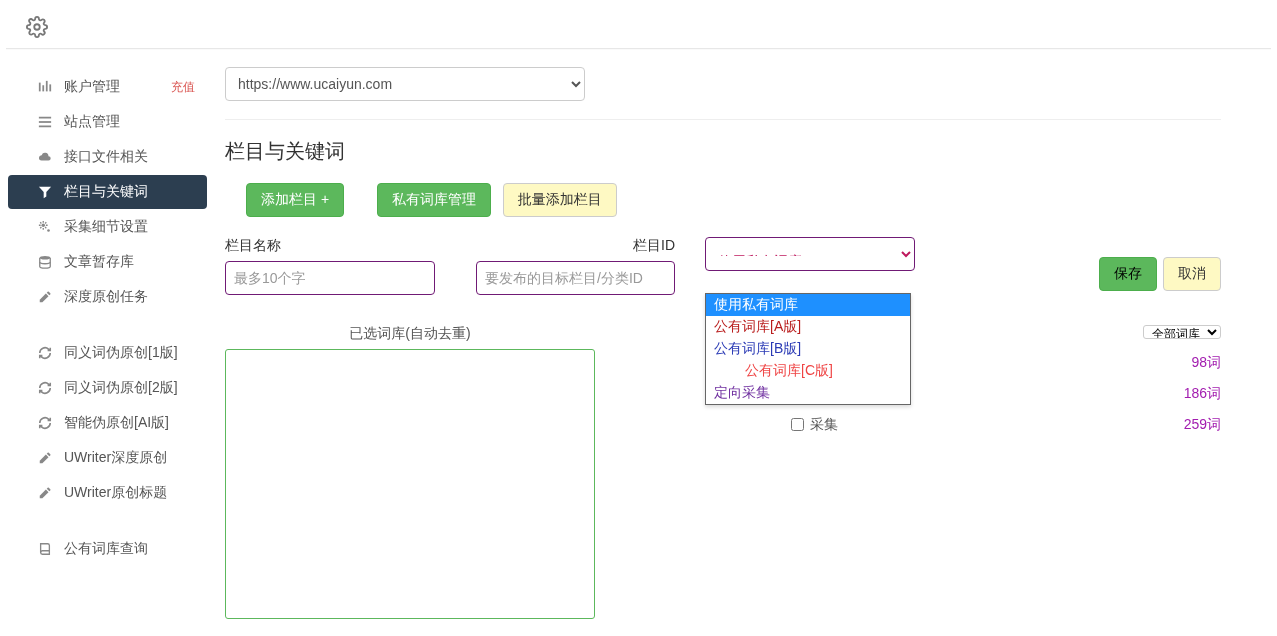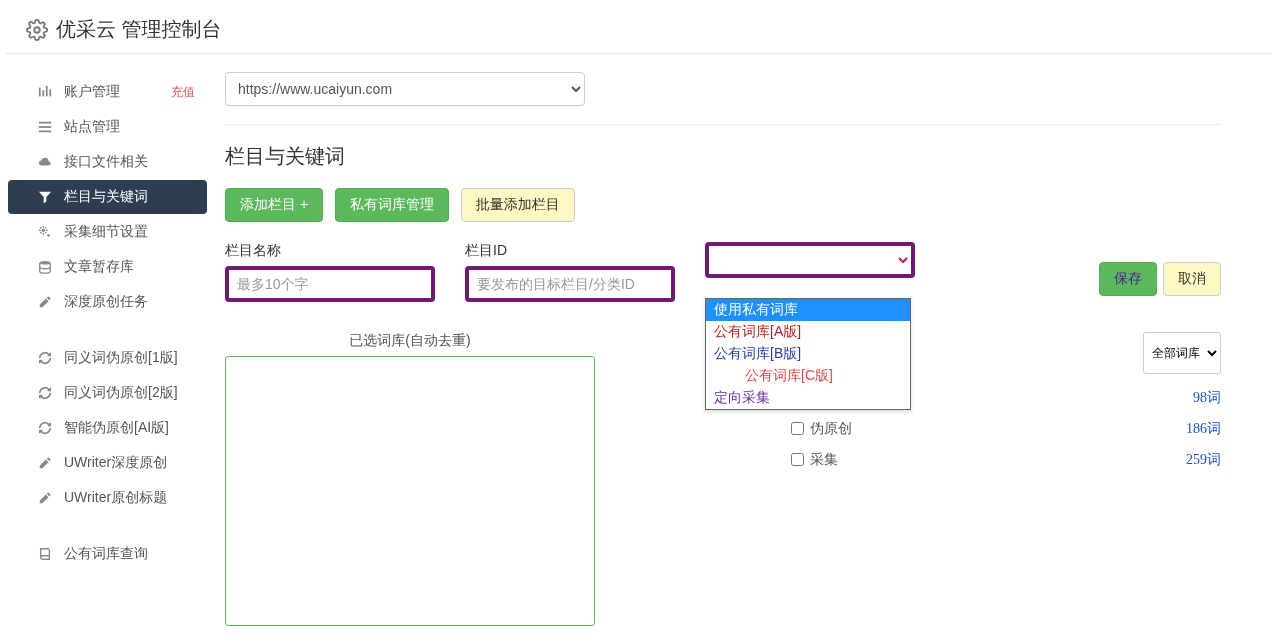--- a/index.html
+++ b/index.html
@@ -95,48 +95,48 @@
   .btn-row { margin-bottom: 20px; }
   .btn {
     display: inline-block;
     padding: 7px 14px;
     border-radius: 4px;
     border: 1px solid transparent;
     font-size: 14px;
     cursor: pointer;
     margin-right: 8px;
   }
-  .btn-success { background: #5cb85c; border-color: #4cae4c; color: #fff; }
+  .btn-success { background: #5cb85c; border-color: #4cae4c; color: #fff; margin-left: 21px; }
   .btn-default { background: #fef9c3; border-color: #ccc; color: #333; }
-  .btn-primary { background: #5cb85c; border-color: #4cae4c; color: #4c1d95; }
+  .btn-primary { background: #5cb85c; border-color: #4cae4c; color: #000000; }
   .form-row {
     display: flex;
     align-items: flex-start;
     gap: 0;
   }
   .form-col {
     display: flex;
     flex-direction: column;
     margin-right: 30px;
   }
   .form-col.col-name { width: 210px; }
-  .form-col.col-id { width: 210px; }
+  .form-col.col-id { width: 210px; align-items: flex-end; }
   .form-col.col-version { width: 210px; }
   .form-actions {
     margin-left: auto;
     display: flex;
     align-items: flex-end;
     padding-top: 20px;
   }
   .form-actions .btn { margin-left: 6px; margin-right: 0; }
   .form-label { font-size: 14px; color: #333; margin-bottom: 6px; }
   .form-label a { color: #337ab7; cursor: pointer; }
   .form-input, .form-select {
     height: 34px;
-    border: 4px solid #701a75;
+    border: 1px solid #701a75;
     border-radius: 4px;
     padding: 14px 8px;
     font-size: 14px;
     color: #be185d;
     background: #fff;
   }
   .form-input::placeholder { color: #999; }
   .form-select { -webkit-appearance: menulist; }
   .lower-row {
     display: flex;
@@ -162,41 +162,40 @@
   .lib-panel {
     flex: 1;
     position: relative;
   }
   .lib-select-row {
     display: flex;
     justify-content: flex-end;
     margin-bottom: 8px;
   }
   .lib-select {
-    height: 42px;
+    height: 14px;
     border: 1px solid #ccc;
     border-radius: 3px;
     font-size: 12px;
     padding: 0 4px;
     background: #fff;
   }
   .lib-list { }
   .lib-item {
     display: flex;
     align-items: center;
     padding: 6px 0;
     font-size: 14px;
     color: #555;
   }
   .lib-item input[type=checkbox] { margin-right: 6px; }
   .lib-item .lib-name { flex: 1; }
   .lib-item .lib-count {
-    color: #1d4ed8;
+    color: #a21caf;
     cursor: pointer;
-    font-family: Liberation Serif, serif;
   }
 
   
   .dropdown-list {
     position: absolute;
     border: 1px solid #666;
     background: #fff;
     z-index: 100;
     width: 206px;
     box-shadow: 0 2px 4px rgba(0,0,0,0.15);
@@ -218,21 +217,20 @@
 </head>
 <body>
 
 <div class="page-header">
   <span class="gear">
     <svg viewBox="0 0 24 24" fill="none" stroke="currentColor" stroke-width="2">
         <circle cx="12" cy="12" r="3"></circle>
         <path d="M19.4 15a1.7 1.7 0 0 0 .34 1.87l.06.06a2 2 0 1 1-2.83 2.83l-.06-.06a1.7 1.7 0 0 0-1.87-.34 1.7 1.7 0 0 0-1.03 1.56V21a2 2 0 1 1-4 0v-.09a1.7 1.7 0 0 0-1.11-1.56 1.7 1.7 0 0 0-1.87.34l-.06.06a2 2 0 1 1-2.83-2.83l.06-.06a1.7 1.7 0 0 0 .34-1.87 1.7 1.7 0 0 0-1.56-1.03H3a2 2 0 1 1 0-4h.09a1.7 1.7 0 0 0 1.56-1.11 1.7 1.7 0 0 0-.34-1.87l-.06-.06A2 2 0 1 1 7.08 4.25l.06.06a1.7 1.7 0 0 0 1.87.34H9a1.7 1.7 0 0 0 1.03-1.56V3a2 2 0 1 1 4 0v.09a1.7 1.7 0 0 0 1.03 1.56 1.7 1.7 0 0 0 1.87-.34l.06-.06a2 2 0 1 1 2.83 2.83l-.06.06a1.7 1.7 0 0 0-.34 1.87V9a1.7 1.7 0 0 0 1.56 1.03H21a2 2 0 1 1 0 4h-.09a1.7 1.7 0 0 0-1.56 1.03z"></path>
       </svg>
   </span>
-  <span>优采云 管理控制台</span>
 </div>
 
 <div class="layout">
   <div class="sidebar">
     <div id="side-g1">
         <div class="side-item">
           <span class="icon">
             <svg viewBox="0 0 16 16" fill="currentColor">
               <rect x="1" y="3" width="2" height="10"></rect>
               <rect x="5" y="6" width="2" height="7"></rect>

